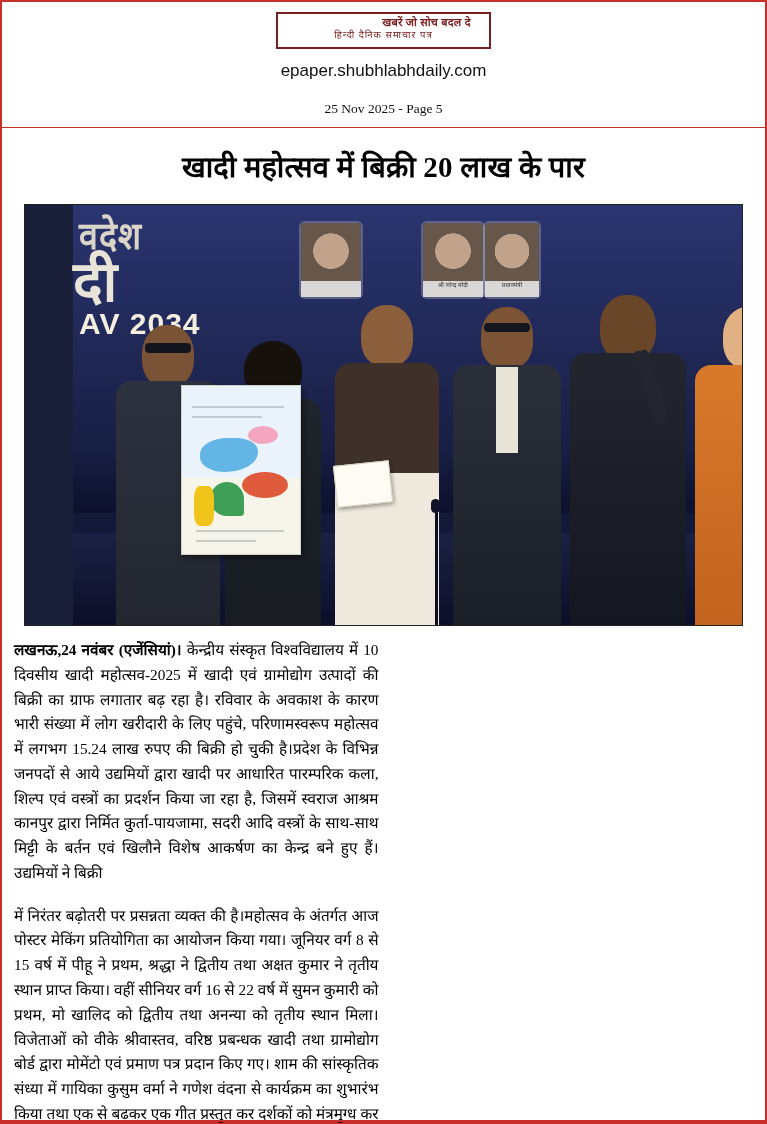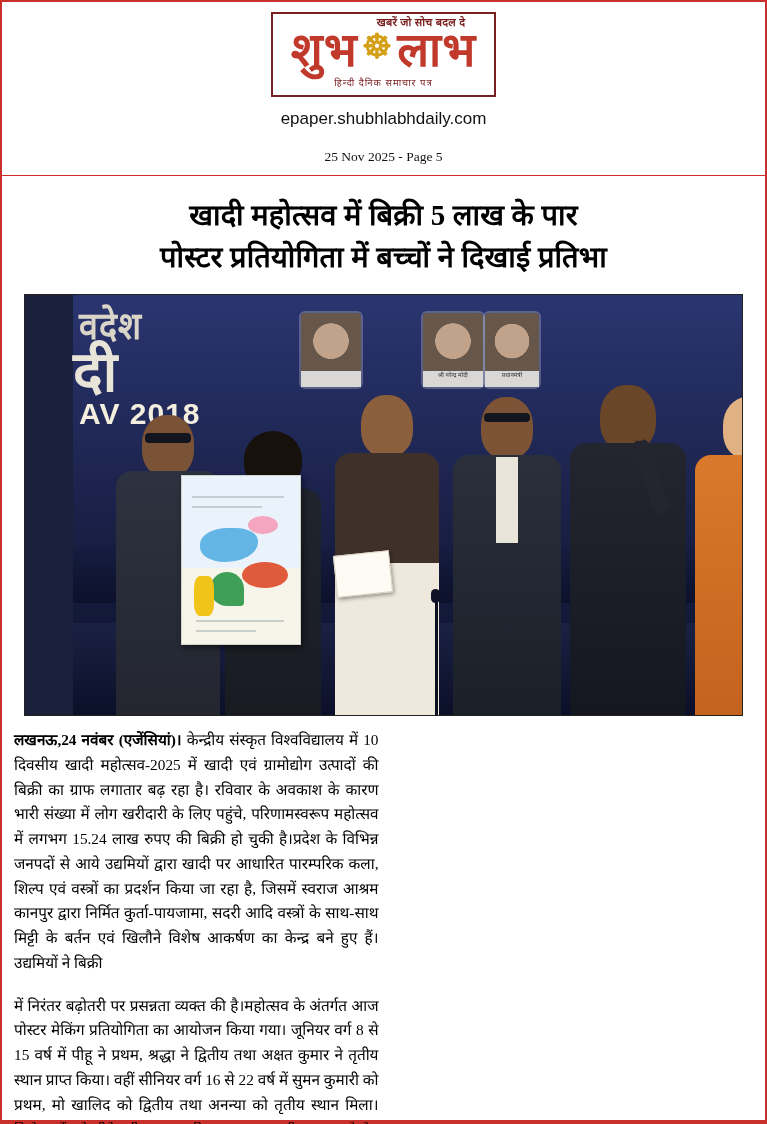--- a/index.html
+++ b/index.html
@@ -251,41 +251,37 @@
   }
 </style>
 </head>
 <body>
 
 <div class="page">
 
   <div class="masthead">
     <div class="logo-box">
       <div class="tagline-top">खबरें जो सोच बदल दे</div>
-      <div class="logo-main">
-        <span>शुभ</span><span class="ganesh">☸</span><span>लाभ</span>
-      </div>
       <div class="tagline-bottom">हिन्दी दैनिक समाचार पत्र</div>
     </div>
     <div class="site-url">epaper.shubhlabhdaily.com</div>
     <div class="issue-line">25 Nov 2025 - Page 5</div>
     <hr class="rule">
   </div>
 
   <div class="headline">
-    <div class="line">खादी महोत्सव में बिक्री 5 लाख के पार</div>
-    <div class="line">पोस्टर प्रतियोगिता में बच्चों ने दिखाई प्रतिभा</div>
+    <div class="line">खादी महोत्सव में बिक्री 20 लाख के पार</div>
   </div>
 
   <div class="photo-wrap">
     <div class="backdrop">
       <div class="band"></div>
       <div class="bd-text-1">वदेश</div>
       <div class="bd-text-2">दी</div>
-      <div class="bd-text-3">AV 2018</div>
+      <div class="bd-text-3">AV 2034</div>
 
       <div class="portrait" style="left:228px; top:18px;">
         <div class="cap"></div>
       </div>
       <div class="portrait" style="left:350px; top:18px;">
         <div class="cap">श्री नरेन्द्र मोदी</div>
       </div>
       <div class="portrait" style="left:412px; top:18px; width:54px;">
         <div class="cap">प्रधानमंत्री</div>
       </div>

